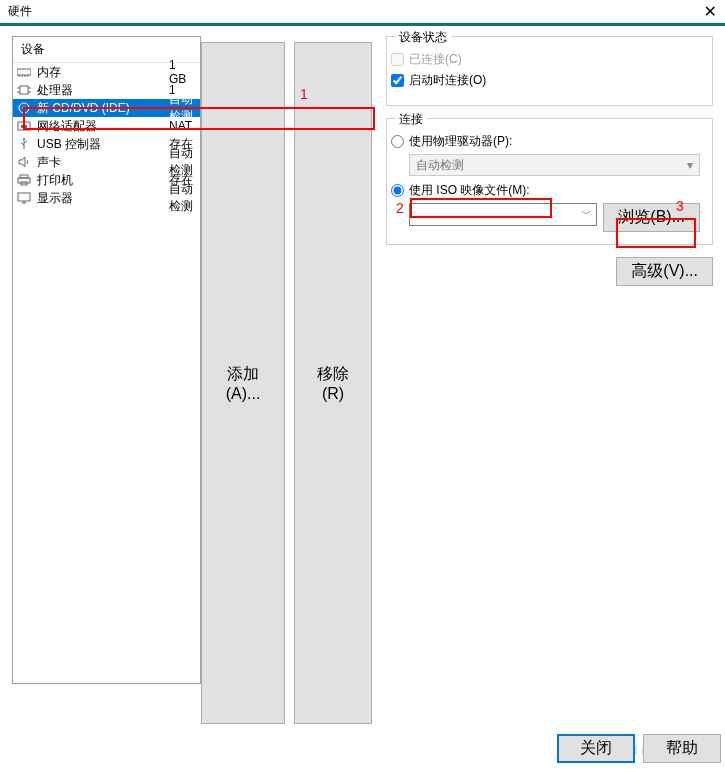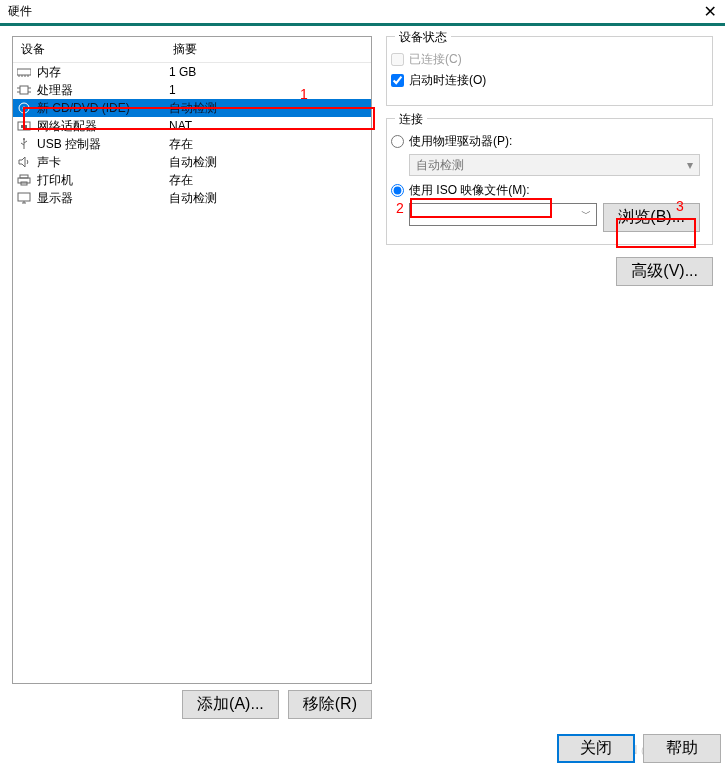--- a/index.html
+++ b/index.html
@@ -20,21 +20,21 @@
       border-bottom: 3px solid #0f766e;
     }
     .titlebar-title { flex: 1; }
     .close-x { font-size: 16px; cursor: pointer; }
     .content {
       display: flex;
       padding: 10px 12px 0 12px;
       gap: 14px;
       height: 698px;
     }
-    .left-panel { width: 360px; display: flex; flex-direction: column; }
+    .left-panel { width: 360px; display: flex; flex-direction: row; }
     .device-list {
       border: 1px solid #a0a0a0;
       height: 648px;
       background: #fff;
       overflow: hidden;
     }
     .list-header {
       display: flex;
       padding: 4px 8px;
       border-bottom: 1px solid #e8e8e8;
@@ -42,21 +42,21 @@
     .col-device { width: 152px; }
     .col-summary { flex: 1; }
     .device-row {
       display: flex;
       align-items: center;
       padding: 1px 4px;
       height: 18px;
     }
     .device-row.selected {
       background: #0078d7;
-      color: #0f172a;
+      color: #ffffff;
     }
     .device-icon {
       width: 16px; height: 14px;
       margin-right: 4px;
       display: inline-flex;
       align-items: center;
     }
     .device-name { width: 132px; }
     .device-summary { flex: 1; }
     .left-buttons {
@@ -162,21 +162,20 @@
 <div class="titlebar">
   <span class="titlebar-title">硬件</span>
   <span class="close-x">✕</span>
 </div>
 
 <div class="content">
   <div class="left-panel">
     <div class="device-list">
       <div class="list-header">
         <div class="col-device">设备</div>
-        <div class="col-summary">摘要</div>
       </div>
 
       <div class="device-row">
         <span class="device-icon">
           <svg width="14" height="12">
               <rect x="0" y="3" width="14" height="6" fill="none" stroke="#666"></rect>
               <line x1="2" y1="9" x2="2" y2="11" stroke="#666"></line>
               <line x1="5" y1="9" x2="5" y2="11" stroke="#666"></line>
               <line x1="8" y1="9" x2="8" y2="11" stroke="#666"></line>
               <line x1="11" y1="9" x2="11" y2="11" stroke="#666"></line>

